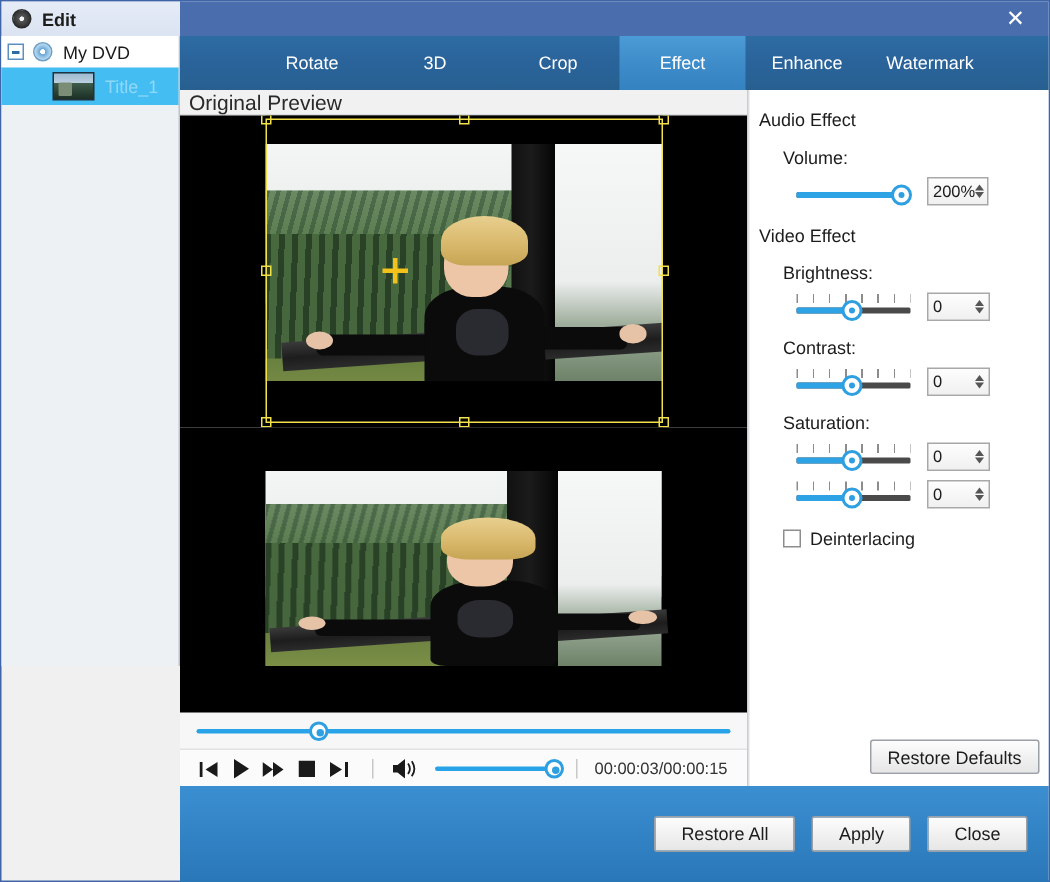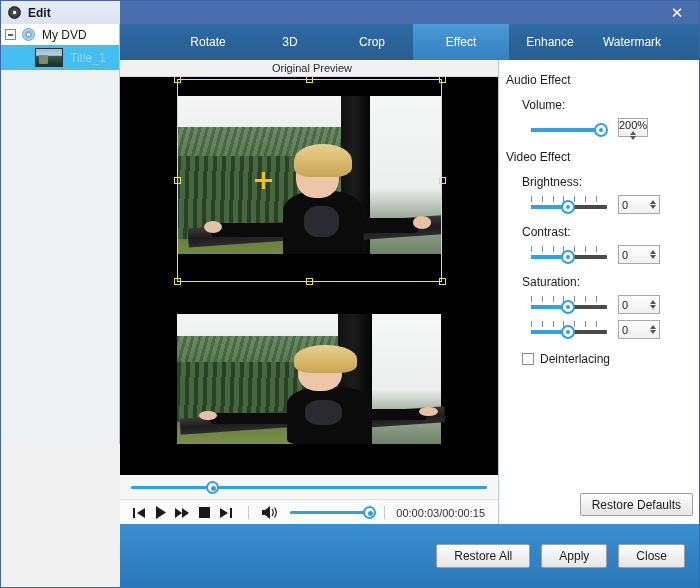--- a/index.html
+++ b/index.html
@@ -89,31 +89,31 @@
     display: flex;
   }
   .tab {
     flex: 0 0 auto; width: 82px; height: 36px;
     display: flex; align-items: center; justify-content: center;
     color: #ffffff; font-size: 12px; cursor: pointer;
   }
   .tab:first-child { margin-left: 47px; }
   .tab.active {
     background: linear-gradient(to bottom, #4b9bd6 0%, #3d8bc8 55%, #3483c1 100%);
-    width: 96px;
+    width: 84px;
   }
 
   
   .preview-col {
     position: absolute; left: 119px; top: 59px; width: 379px; height: 464px;
     background: #f2f2f2; border-right: 1px solid #c6cdd3;
   }
   .pv-header {
     height: 17px; background: #f1f1f1; border-bottom: 1px solid #d8dcdf;
-    font-size: 11px; color: #2a2a2a; padding-left: 6px; line-height: 17px; text-align: center;
+    font-size: 14px; color: #2a2a2a; padding-left: 6px; line-height: 17px;
   }
   .pv-stage {
     position: relative; background: #000000; overflow: hidden;
   }
   #orig-stage { height: 208px; }
   #out-stage  { height: 190px; }
 
   
   .scene {
     position: absolute; background: #000;
@@ -267,21 +267,21 @@
   .slider .knob::after {
     content: ""; position: absolute; left: 3px; top: 3px;
     width: 4px; height: 4px; border-radius: 50%; background: #2e9fe0;
   }
   .spin {
     display: flex; align-items: center; justify-content: space-between;
     width: 42px; height: 19px; margin-left: 10px;
     border: 1px solid #a8a8a8; background: linear-gradient(to bottom,#fdfdfd,#f0f0f0);
     font-size: 11px; color: #1c1c1c; padding: 0 3px;
   }
-  .spin.wide { width: 30px; flex-direction: column; }
+  .spin.wide { width: 41px; }
   .spin-arrows { display: flex; flex-direction: column; gap: 1px; }
   .spin-arrows i {
     display: block; width: 0; height: 0; border-left: 3px solid transparent;
     border-right: 3px solid transparent;
   }
   .spin-arrows i.up   { border-bottom: 4px solid #555; }
   .spin-arrows i.down { border-top: 4px solid #555; }
   .chk-row { display: flex; align-items: center; margin: 13px 0 0 22px; }
   .chkbox {
     width: 12px; height: 12px; border: 1px solid #8d8d8d; background: #fff;

